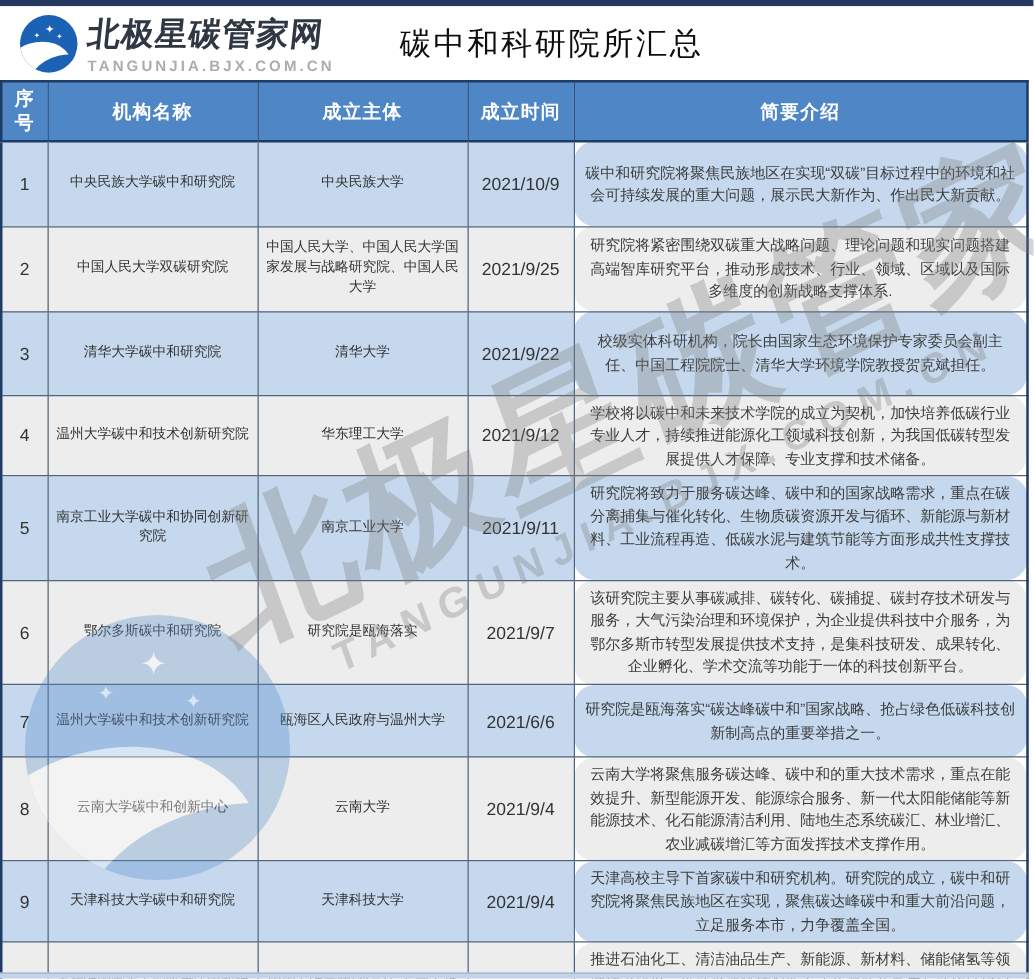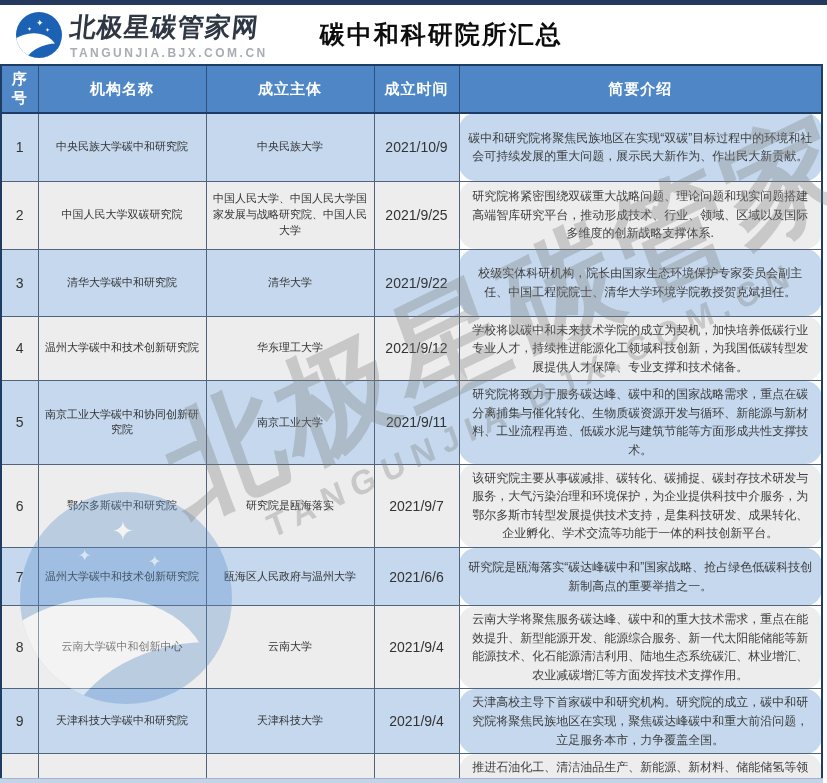--- a/index.html
+++ b/index.html
@@ -13,21 +13,21 @@
   
   .masthead { position:absolute; left:0; top:5px; width:827px; height:59px; background:#fff; display:flex; align-items:center; }
   .brand { display:flex; align-items:center; margin-left:16px; }
   .brand-icon { position:relative; width:46px; height:46px; border-radius:50%; background:#1b62b5; overflow:hidden; flex:0 0 auto; }
   .brand-icon .swoosh { position:absolute; left:-14px; bottom:-20px; width:56px; height:44px; background:#fff; border-radius:50%; transform:rotate(-18deg); }
   .brand-icon .swoosh2 { position:absolute; left:6px; bottom:-30px; width:60px; height:44px; background:#1b62b5; border-radius:50%; transform:rotate(-14deg); }
   .brand-icon .star { position:absolute; color:#fff; font-size:9px; line-height:1; }
   .brand-text { margin-left:8px; }
   .brand-name { font-size:26px; font-weight:bold; color:#2e3743; letter-spacing:1px; transform:skewX(-6deg); }
   .brand-domain { font-size:12px; font-weight:bold; color:#a9adb3; letter-spacing:2.5px; margin-top:1px; }
-  .page-title { font-size:25px; font-weight:700; color:#0d0d0d; margin-left:52px; letter-spacing:2px; }
+  .page-title { font-size:25px; font-weight:400; color:#0d0d0d; margin-left:52px; letter-spacing:2px; }
 
   
   .grid-wrap { position:absolute; left:0; top:64px; width:823px; }
   table { width:823px; table-layout:fixed; border-collapse:collapse; border:2px solid #1f3c64; background:#fff; }
   col.c-no { width:37px; } col.c-name { width:168px; } col.c-founder { width:168px; }
   col.c-date { width:85px; } col.c-intro { width:auto; }
   th { background:#4e86c6; color:#fff; font-size:15px; font-weight:bold; padding:4px 2px; border:1px solid #2e4f7a; border-bottom:2px solid #1f3c64; height:45px; letter-spacing:1px; }
   td { border:1px solid #50647b; vertical-align:middle; color:#333; }
   td.no { text-align:center; font-size:14px; }
   td.name, td.founder { text-align:center; font-size:11px; padding:2px 5px; line-height:1.45; }

